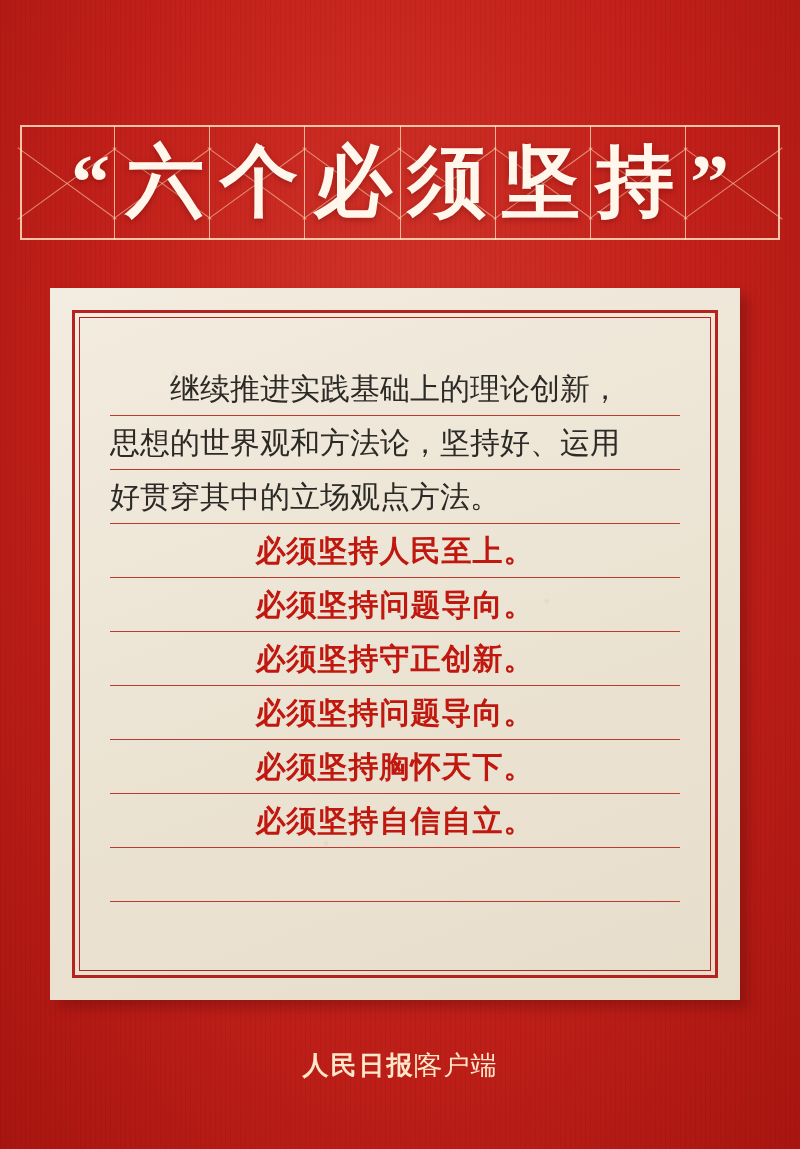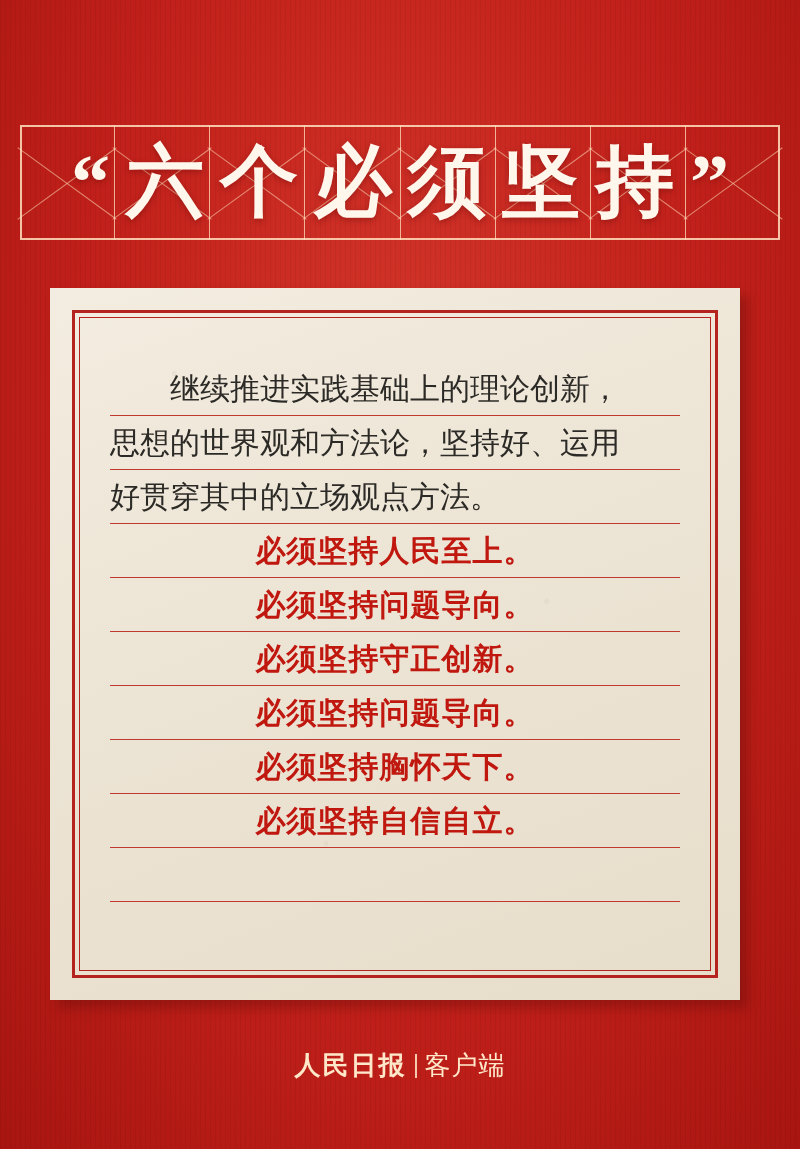--- a/index.html
+++ b/index.html
@@ -156,21 +156,20 @@
 
   
   .footer {
     position: absolute;
     left: 0;
     right: 0;
     top: 1048px;
     display: flex;
     align-items: center;
     justify-content: center;
-    gap: 8px;
   }
   .footer-brand {
     font-family: "Liberation Serif", serif;
     font-weight: bold;
     font-size: 26px;
     color: #ffe7c9;
     letter-spacing: 2px;
   }
   .footer-divider {
     width: 2px;

